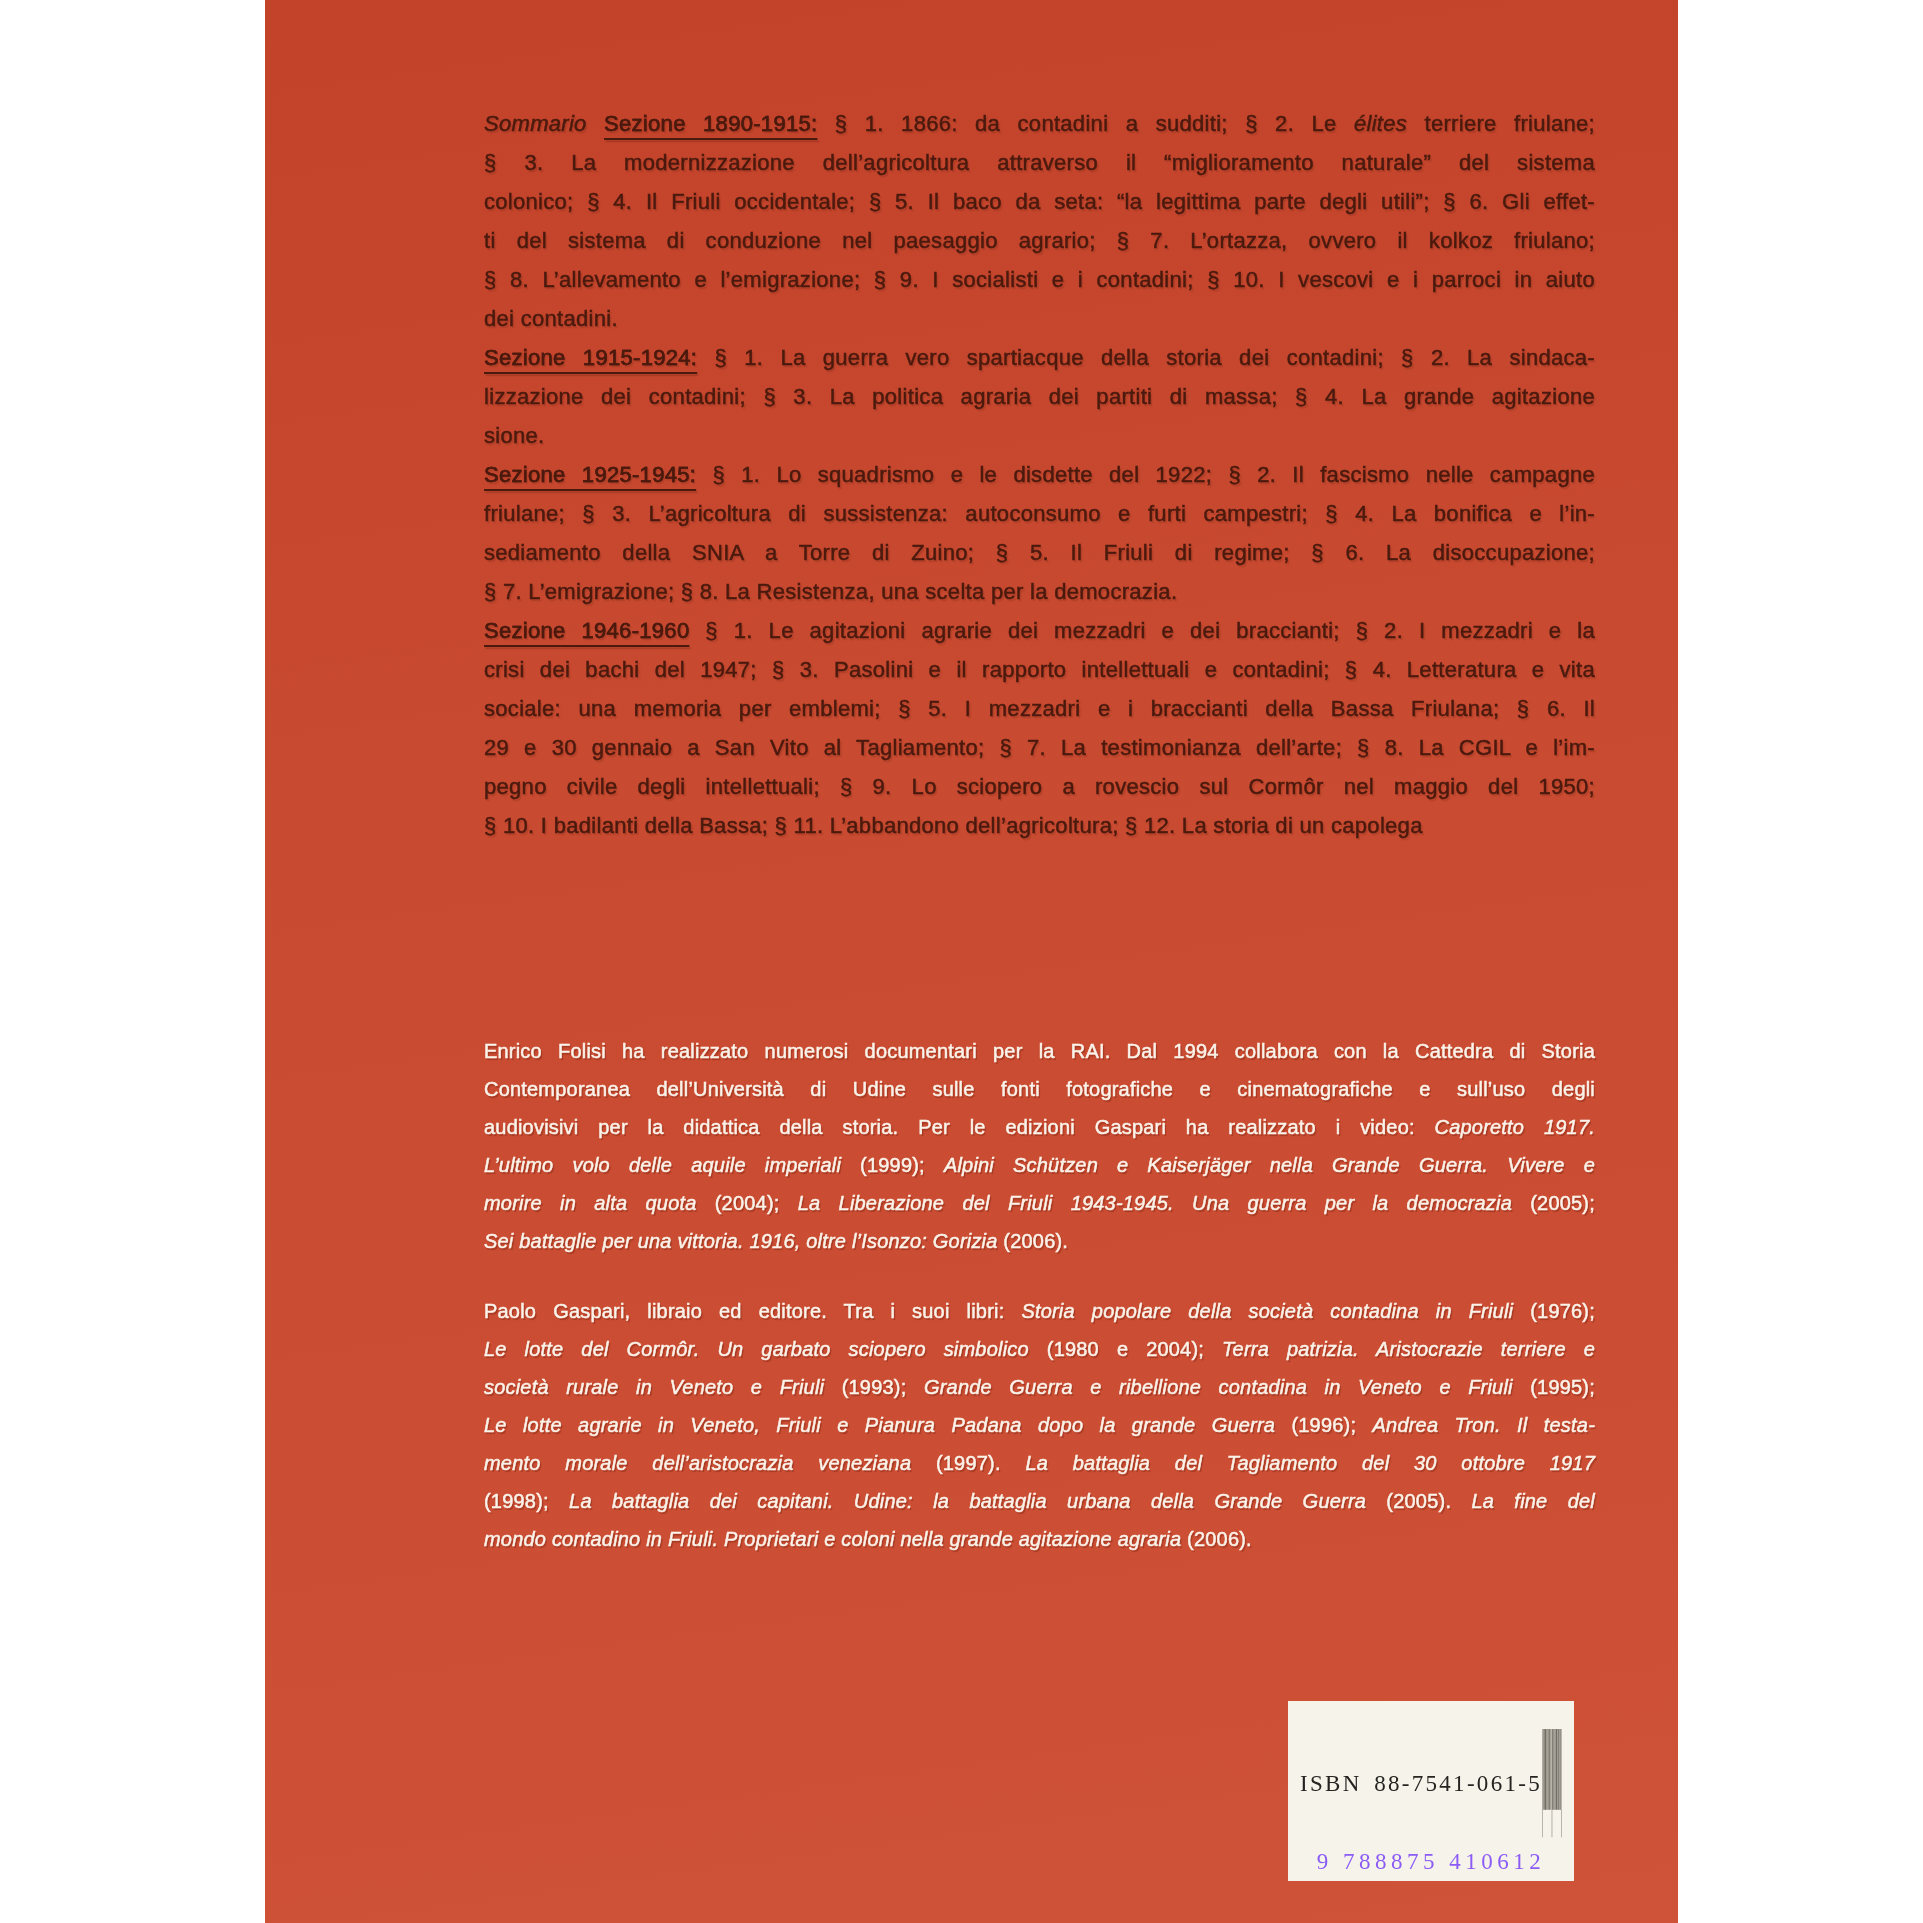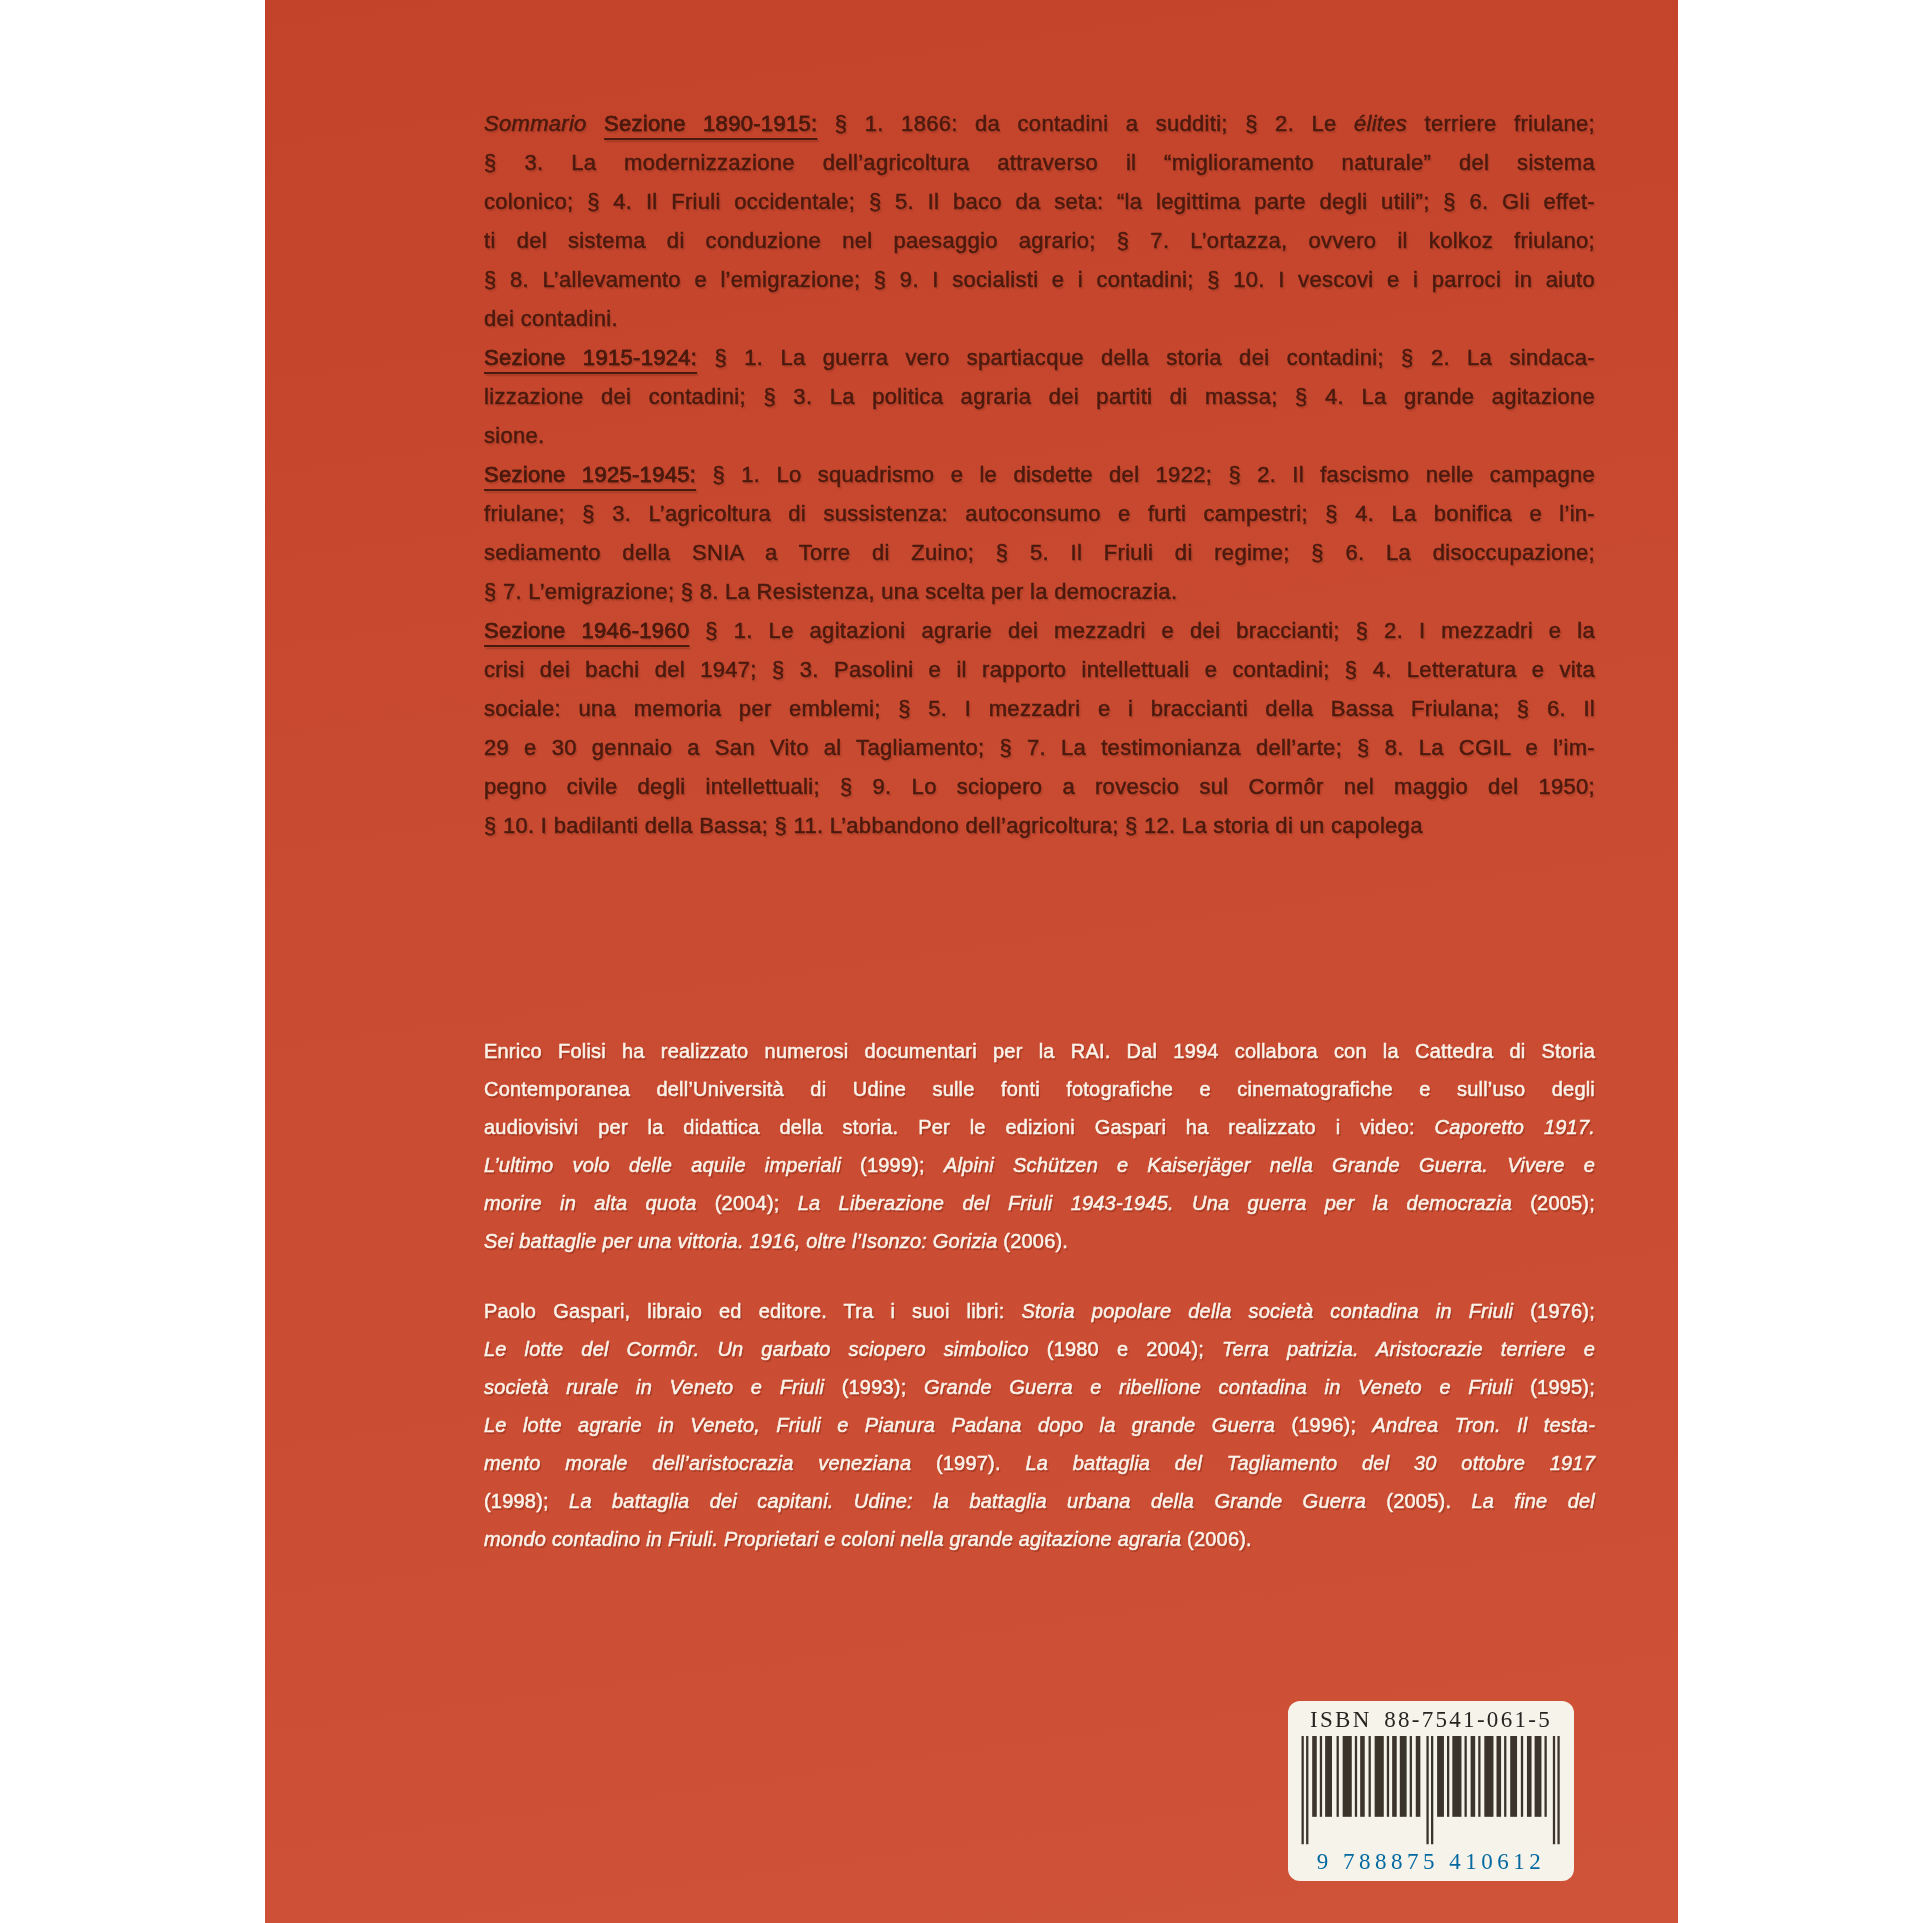--- a/index.html
+++ b/index.html
@@ -36,32 +36,32 @@
   .copertina{
     top:1608px;font-size:19px;line-height:34px;color:#6d4237;
     letter-spacing:1.1px;
     -webkit-text-stroke:0.3px #6d4237;
   }
   .i{font-style:italic;}
   .u{text-decoration:underline;text-decoration-thickness:2.3px;text-underline-offset:6.8px;}
   .barcode-box{
     position:absolute;left:1023px;top:1701px;width:286px;height:180px;
     background:#f6f3ea;box-sizing:border-box;padding:6px 12px 20px;
-    display:flex;flex-direction:column;align-items:center;
-    border-radius:12px;
+    display:flex;align-items:center;
+    border-radius:0;
   }
   .isbn-text{
     font-family:"Liberation Serif", serif;font-size:23px;color:#262421;
     letter-spacing:2.3px;word-spacing:4.5px;white-space:nowrap;
   }
   .bars{width:262px;height:114px;margin-top:3px;}
   .bars rect{fill:#3a342b;}
   .ean-text{
     position:absolute;left:0;right:0;bottom:6px;text-align:center;
-    font-family:"Liberation Serif", serif;font-size:23px;color:#0369a1;
+    font-family:"Liberation Serif", serif;font-size:23px;color:#8b5cf6;
     letter-spacing:4.5px;white-space:nowrap;
   }
 </style>
 </head>
 <body>
 
 <div class="page">
   <div class="cover">
 
     <section class="block sommario">

